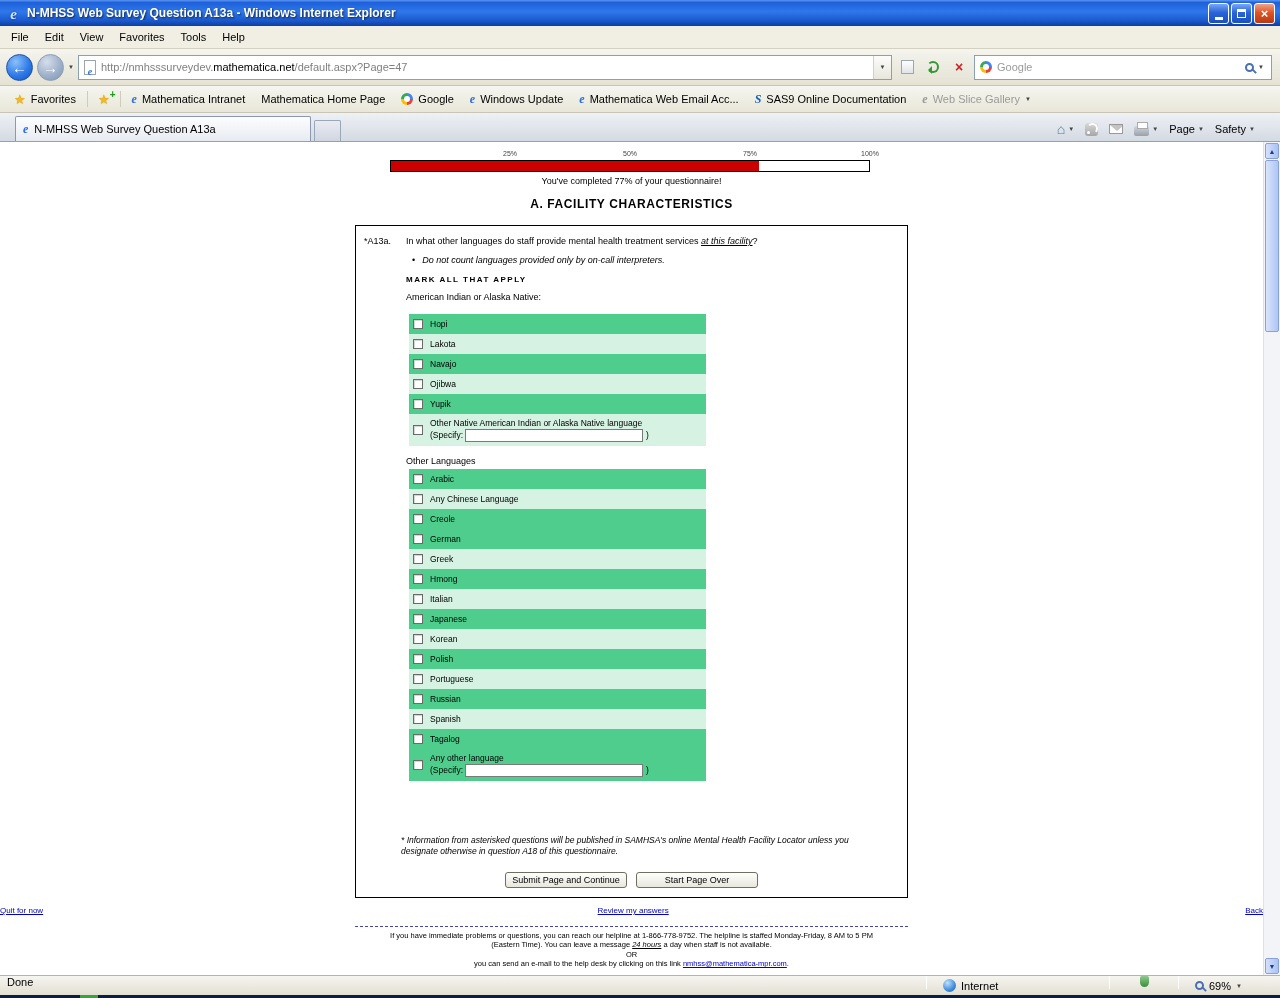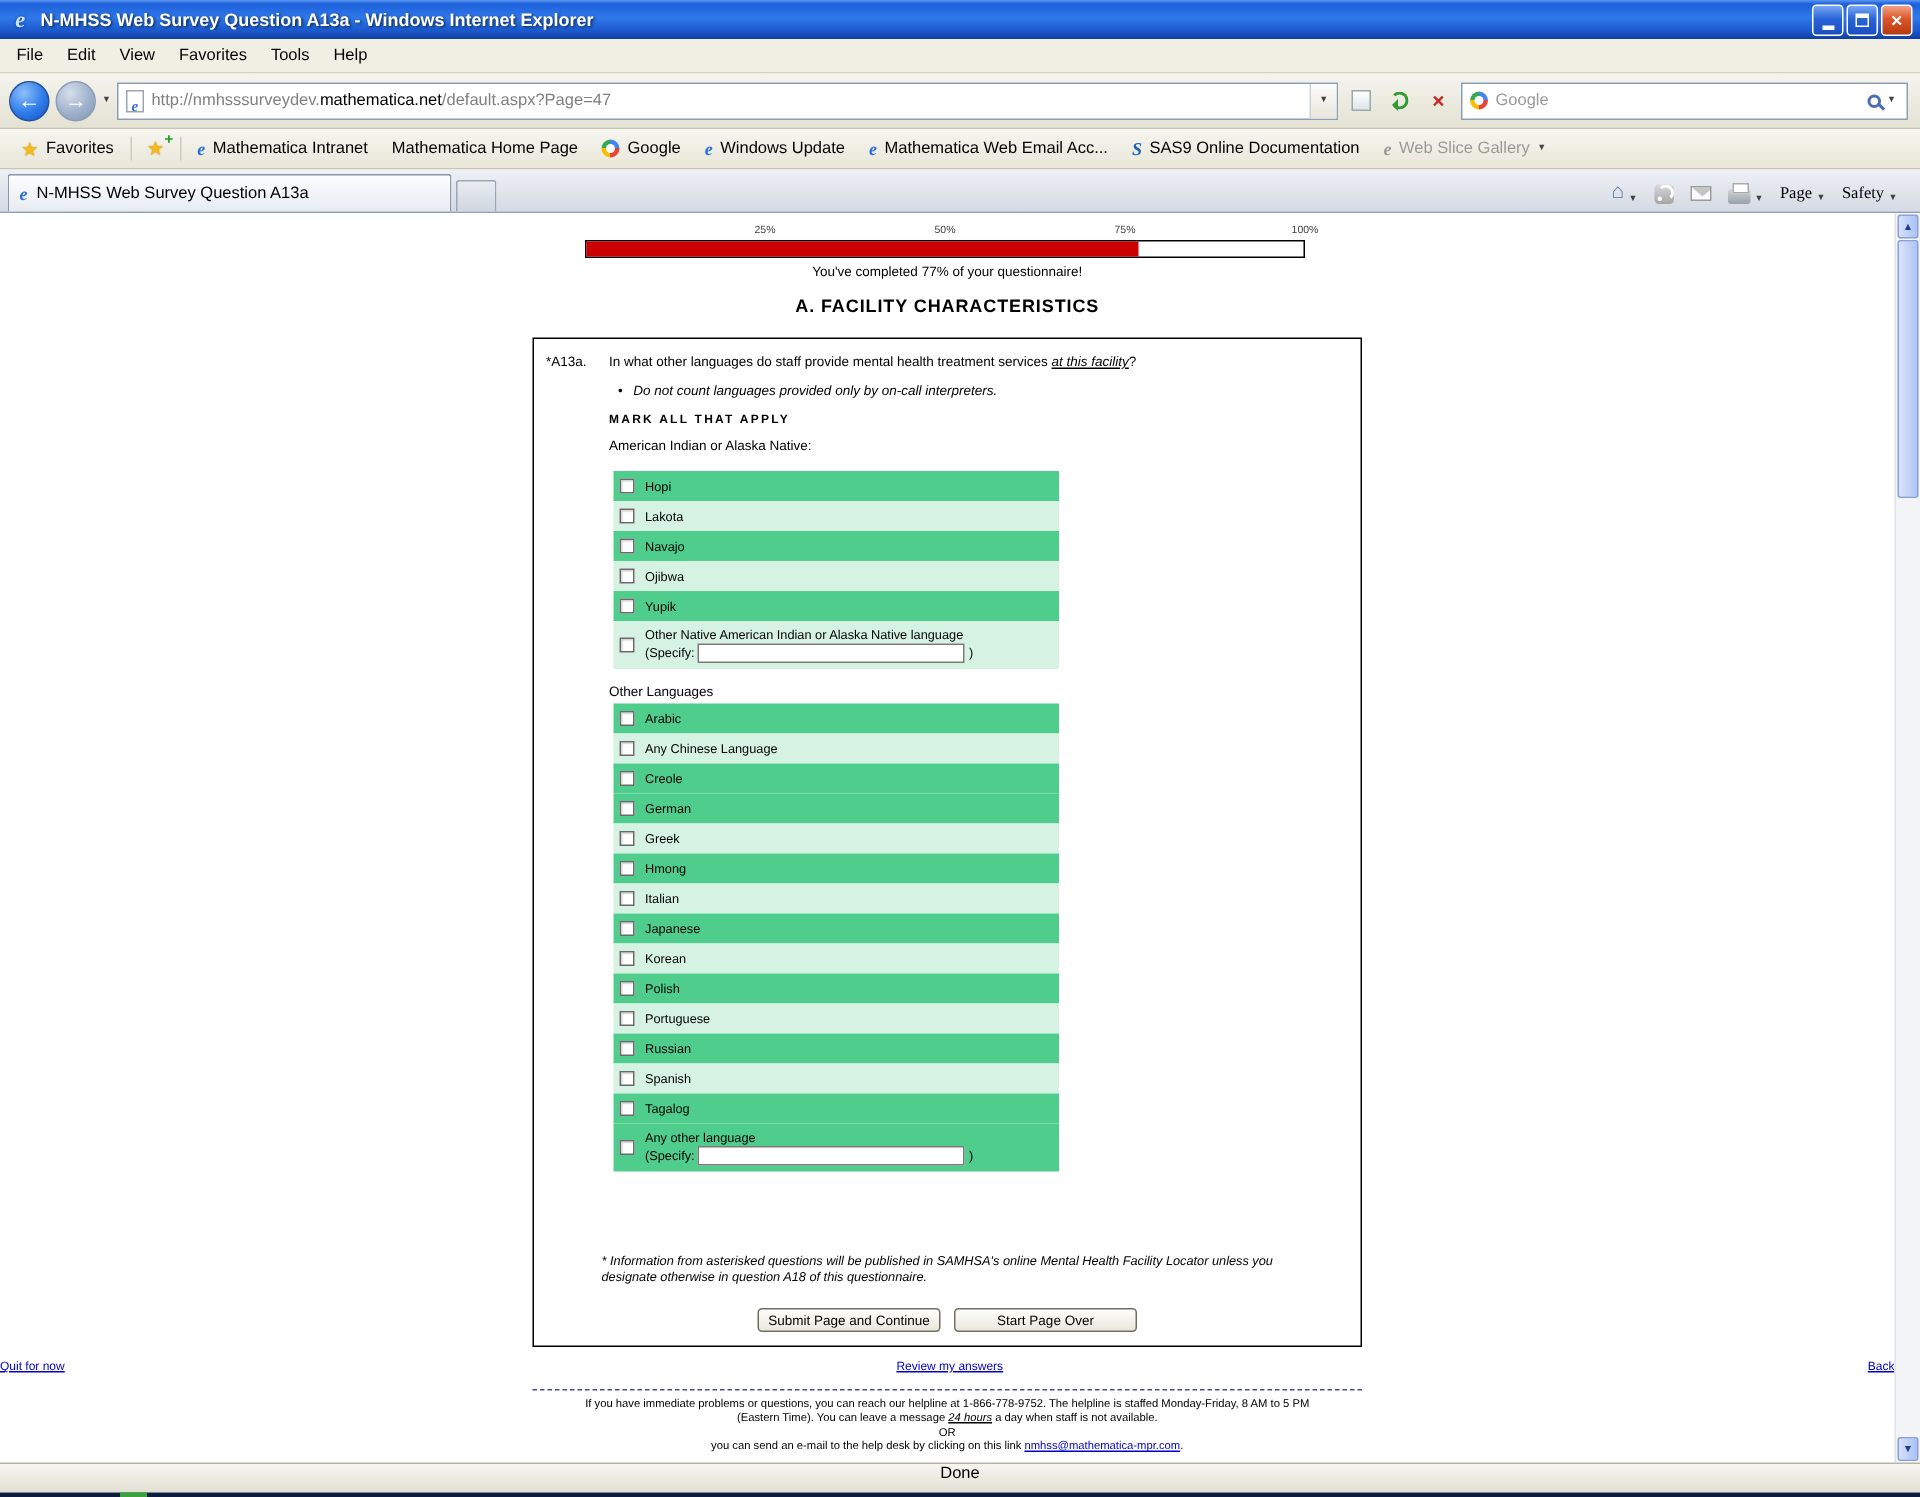--- a/index.html
+++ b/index.html
@@ -72,30 +72,30 @@
   .fi-ie::before, .fi-ie-gray::before { content:"e"; font:italic bold 12px/12px "Liberation Serif",serif; color:#2e6fe0; }
   .fi-ie-gray::before { color:#9a9a9a; }
   .fi-sas::before { content:"S"; font:italic bold 12px/12px "Liberation Serif",serif; color:#1560b8; }
   .fi-google { width:12px; height:12px; border-radius:50%; position:relative;
     background:conic-gradient(#4285f4 0 25%, #ea4335 25% 50%, #fbbc05 50% 75%, #34a853 75% 100%); }
   .fi-google::after { content:""; position:absolute; inset:3px; background:#fff; border-radius:50%; }
 
   
   .tabbar { position:absolute; top:113px; left:0; right:0; height:29px;
     background:linear-gradient(#eef1f5,#d4dae3); border-bottom:1px solid #93a1b3;
-    display:flex; align-items:flex-end; padding:0 5px; }
+    display:flex; align-items:flex-end; padding:0 15px; }
   .tab-active { width:296px; height:25px; background:linear-gradient(#fdfdfe,#e7ebf1);
     border:1px solid #8a99ad; border-bottom:none; border-radius:2px 2px 0 0;
     display:flex; align-items:center; gap:6px; padding:0 7px; font-size:11px; }
   .tab-icon::before { content:"e"; font:italic bold 12px/12px "Liberation Serif",serif; color:#2e6fe0; }
   .tab-label { white-space:nowrap; overflow:hidden; }
   .tab-stub { width:27px; height:21px; background:linear-gradient(#e9ecf1,#d0d6e0); border:1px solid #9aa7b8;
     border-bottom:none; border-radius:2px 2px 0 0; margin-left:3px; }
   .tab-right { margin-left:auto; display:flex; align-items:center; gap:11px; padding:0 10px 5px 0; font-size:11px; }
-  .tr-item { display:flex; align-items:flex-end; gap:3px;font-family:Liberation Serif, serif; }
+  .tr-item { display:flex; align-items:center; gap:3px; }
   .icon-home { font-size:14px; color:#57779f; line-height:1; }
   .icon-home::before { content:"\2302"; }
   .icon-rss { width:13px; height:13px; border-radius:3px; background:linear-gradient(#d9d9d9,#a5a5a5); position:relative; }
   .icon-rss::before { content:""; position:absolute; left:2px; bottom:2px; width:3px; height:3px; background:#fff; border-radius:50%; }
   .icon-rss::after { content:""; position:absolute; left:2px; bottom:2px; width:7px; height:7px; border:2px solid transparent;
     border-top-color:#fff; border-right-color:#fff; border-radius:50%; }
   .icon-mail { width:14px; height:10px; background:#fdfdfd; border:1px solid #999; position:relative; overflow:hidden; }
   .icon-mail::before { content:""; position:absolute; left:0; top:0; border-left:7px solid transparent; border-right:7px solid transparent; border-top:6px solid #c4c4c4; }
   .icon-print { width:15px; height:10px; background:linear-gradient(#d2d7dd,#98a0aa); border-radius:2px; position:relative; margin-top:3px; }
   .icon-print::before { content:""; position:absolute; left:3px; top:-4px; width:9px; height:5px; background:#fff; border:1px solid #aaa; }
@@ -154,21 +154,21 @@
   .sb-btn { position:absolute; left:1px; right:1px; height:16px; border:1px solid #8aa0d8; border-radius:2px;
     background:linear-gradient(90deg,#d5e0fb,#aac2f3); display:flex; align-items:center; justify-content:center;
     font-size:7px; color:#1c3d8c; }
   .sb-up { top:1px; } .sb-down { bottom:1px; }
   .sb-thumb { position:absolute; left:1px; right:1px; top:18px; height:172px; border:1px solid #8aa0d8; border-radius:2px;
     background:linear-gradient(90deg,#dae4fc,#aec5f4); }
 
   
   .statusbar { position:absolute; left:0; right:0; bottom:3px; height:20px;
     background:linear-gradient(#f6f5f0,#e2dfd2); border-top:1px solid #b8b4a4;
-    display:flex; align-items:center; font-size:11px; padding:0 7px; gap:16px;flex-direction:column; }
+    display:flex; font-size:11px; padding:0 7px; gap:16px; }
   .status-done { flex:1; }
   .status-sep { width:1px; height:13px; background:#c2beb0; border-right:1px solid #fff; }
   .status-zone { display:flex; align-items:center; gap:5px; width:150px; }
   .icon-globe { width:13px; height:13px; border-radius:50%; background:radial-gradient(circle at 35% 30%,#bfe0ff,#3f8cd8 60%,#1a5ca8); }
   .status-blank { width:36px; display:flex; justify-content:center; }
   .icon-shield { width:9px; height:11px; background:linear-gradient(#8ec98e,#3c8c3c); border-radius:2px 2px 5px 5px; }
   .status-zoom { display:flex; align-items:center; gap:5px; width:78px; }
 
   .taskbar-sliver { position:absolute; left:0; right:0; bottom:0; height:3px; background:#0e1c40; }
   .taskbar-green { position:absolute; left:80px; bottom:0; width:18px; height:3px; background:#3aa33a; }

